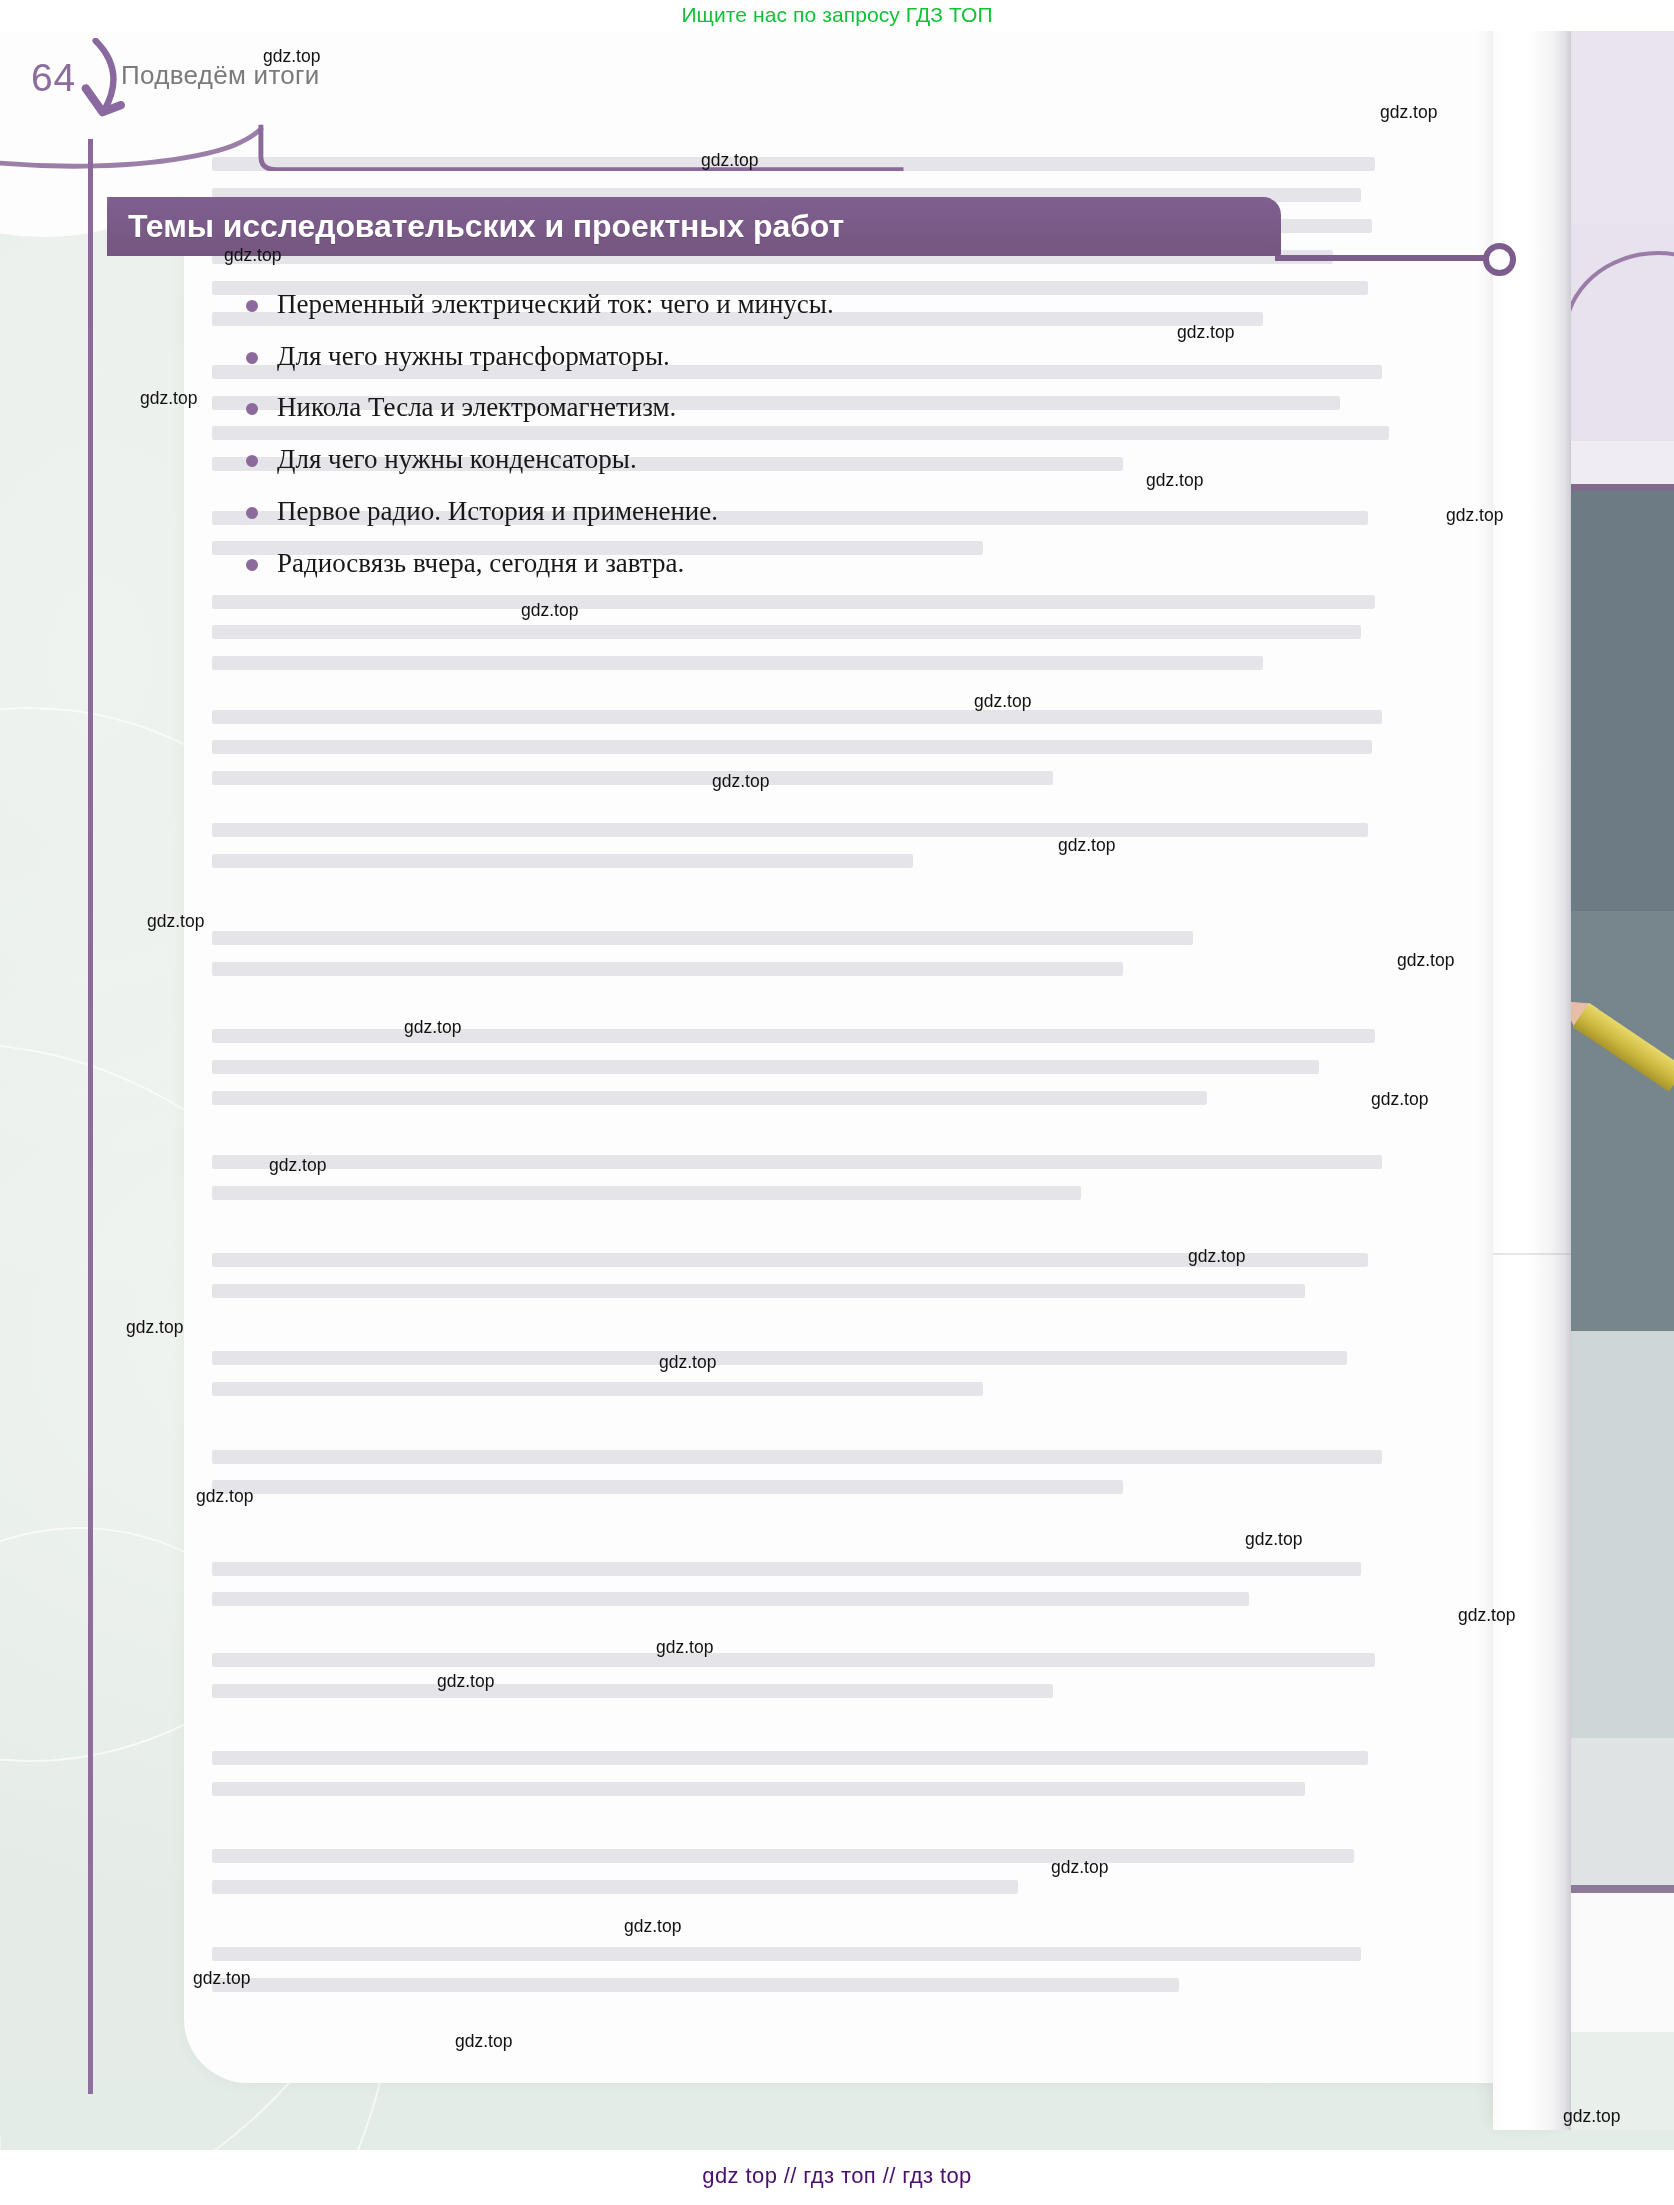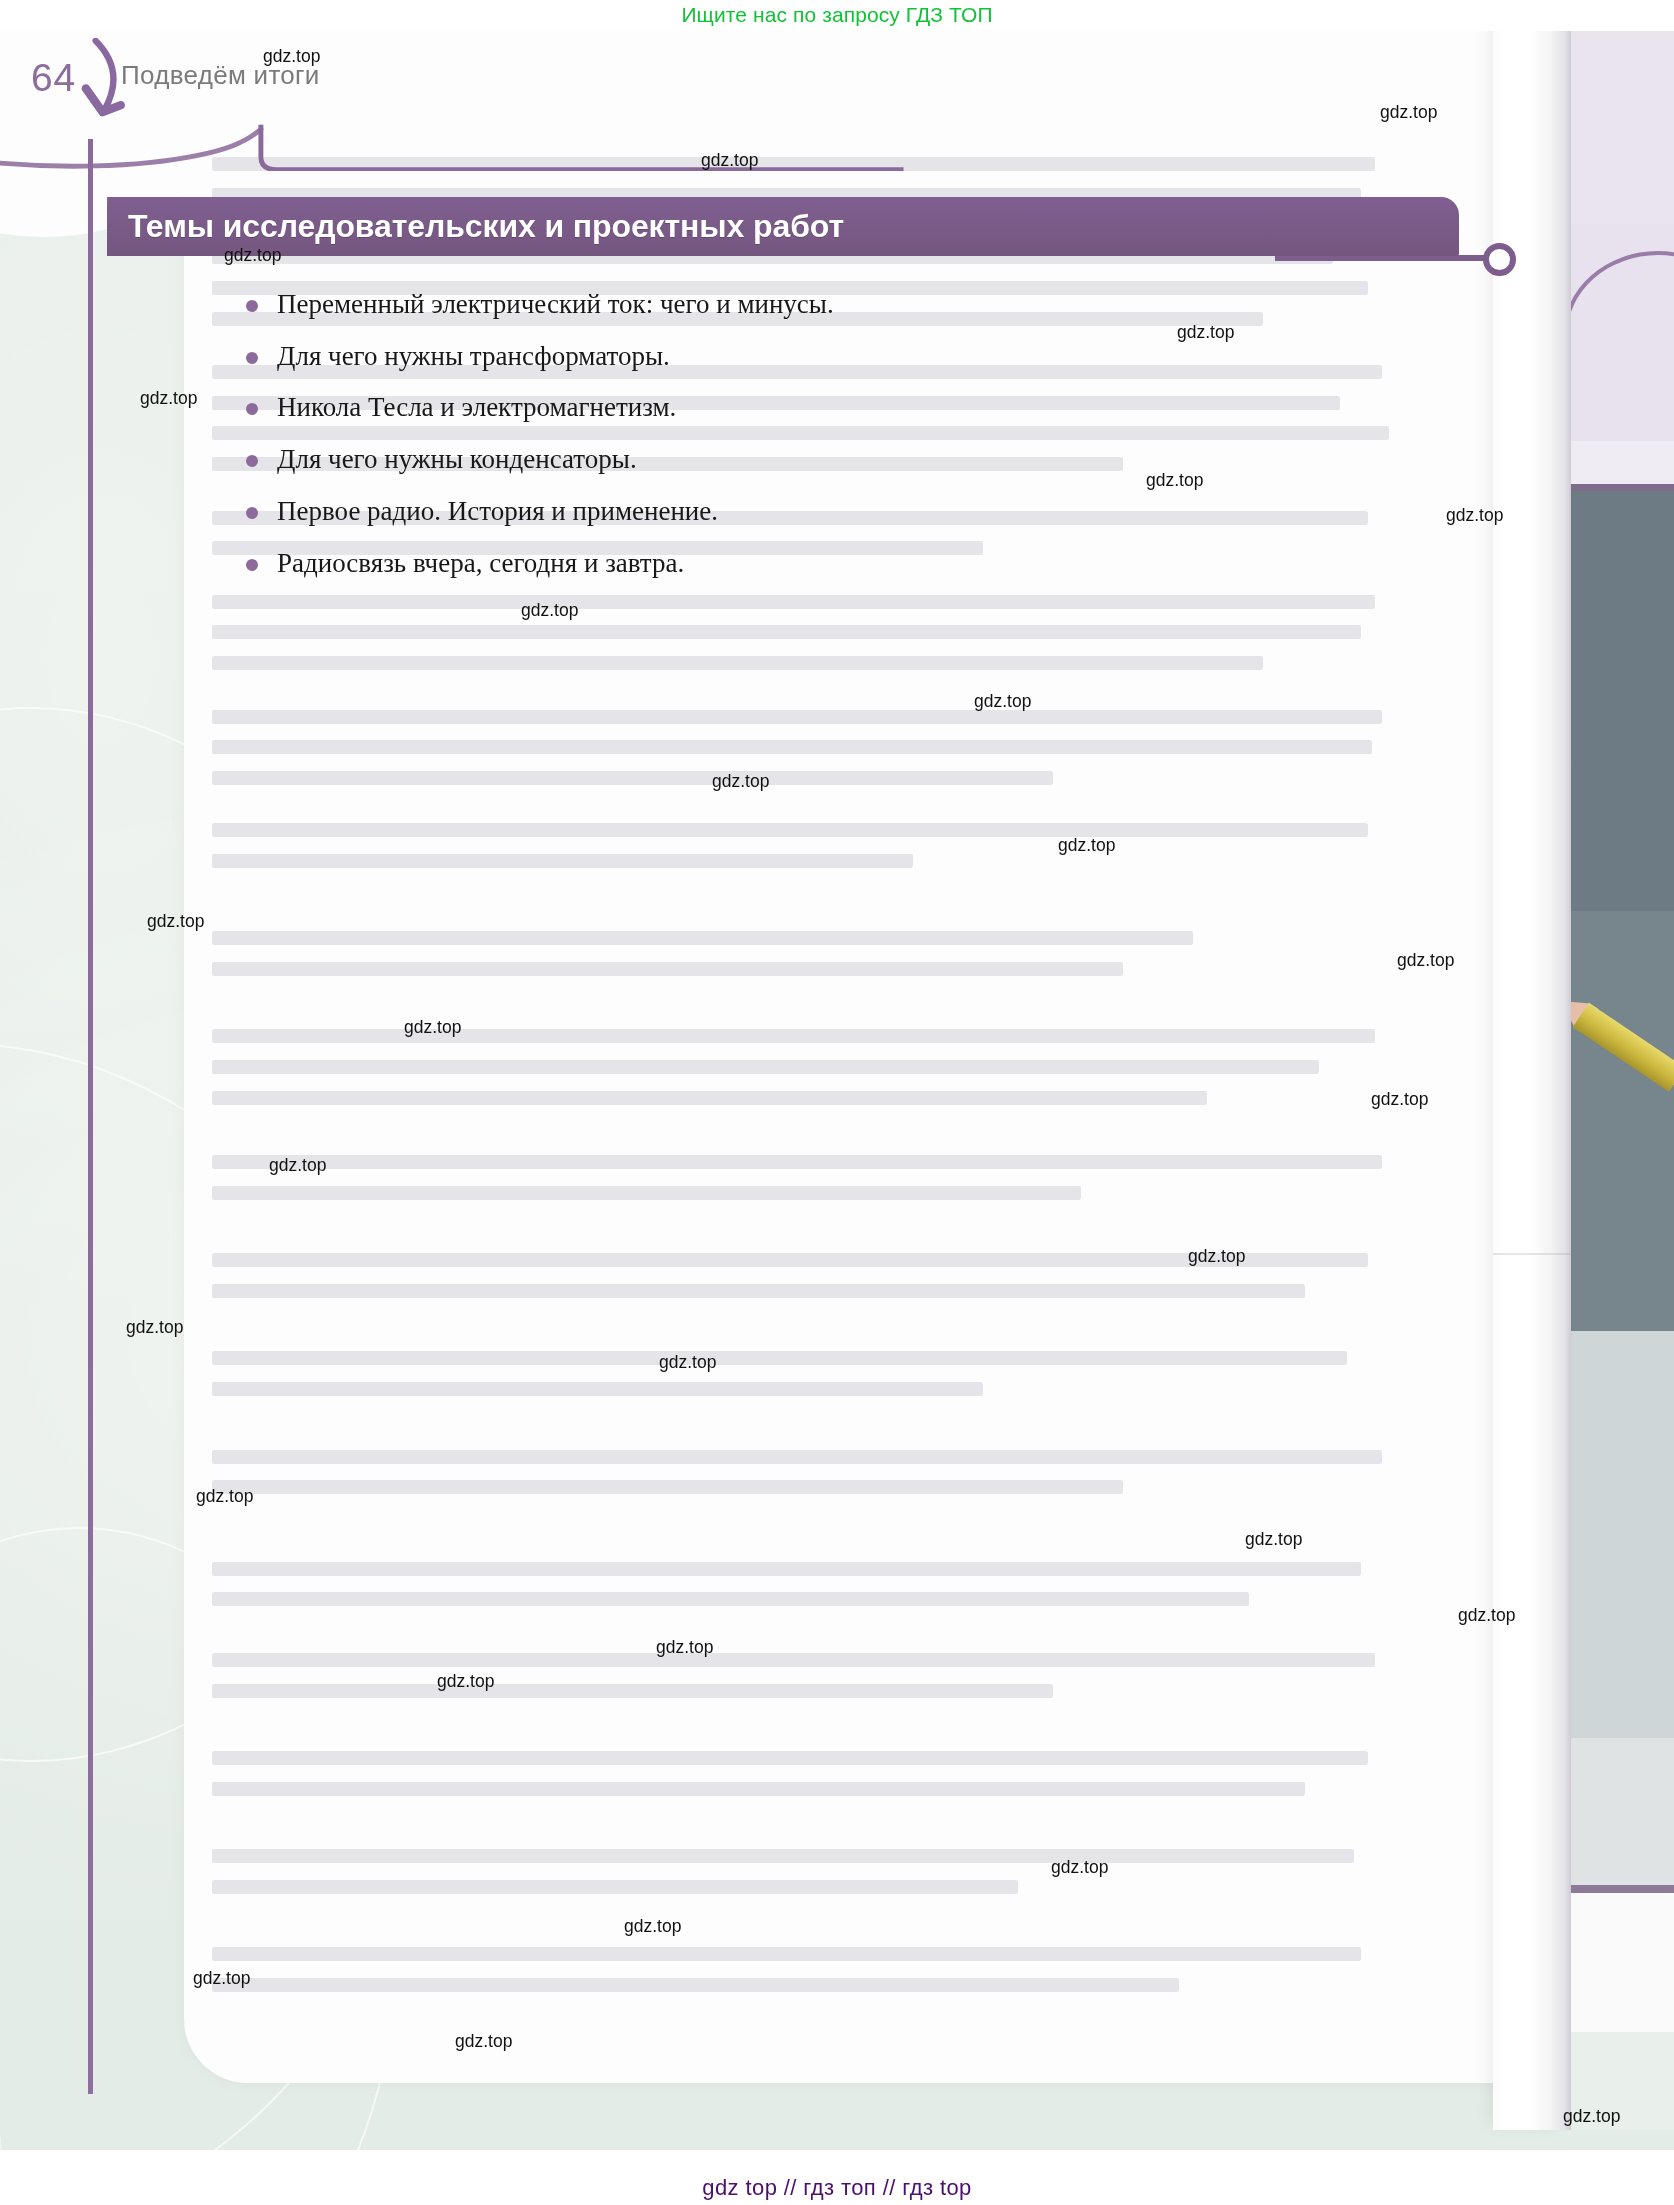--- a/index.html
+++ b/index.html
@@ -90,21 +90,21 @@
 
   
   #vline-left{
     position:absolute;left:88px;top:119px;width:4.9px;height:1955px;
     background:linear-gradient(#8b6a9b,#8f6fa0);z-index:22;
   }
   #frame-top-curve{position:absolute;left:-7px;top:60px;z-index:21;}
 
   
   #banner{
-    position:absolute;left:107px;top:177px;width:1352px;height:59px;
+    position:absolute;left:107px;top:177px;width:1174px;height:59px;
     background:
       linear-gradient(100deg,rgba(255,255,255,.05) 0 2.1px,rgba(255,255,255,0) 2.1px 28px),
       linear-gradient(255deg,rgba(0,0,0,.05) 0 2.1px,rgba(0,0,0,0) 2.1px 39px),
       linear-gradient(180deg,#7f5f90,#75567f);
     border-top-right-radius:18px;border-bottom-right-radius:2.8px;
     z-index:24;
   }
   #banner-title{
     position:absolute;left:21px;top:0;width:1156px;height:59px;
     display:flex;align-items:center;
@@ -201,21 +201,21 @@
     background:#0d1628;
   }
 
   
   #footer{
     position:absolute;left:0;top:2150px;width:1674px;height:55px;background:#ffffff;
   }
   #footer-text{
     position:absolute;left:0;top:12.6px;width:1674px;text-align:center;
     color:#4b0f6e;font-size:22px;font-weight:400;letter-spacing:0.4px;
-    font-family:"Liberation Sans",sans-serif;white-space:nowrap;margin-top:12px;
+    font-family:"Liberation Sans",sans-serif;white-space:nowrap;
   }
 
   
   .watermark{
     position:absolute;color:#111111;font-size:17.5px;font-weight:400;
     font-family:"Liberation Sans",sans-serif;white-space:nowrap;z-index:50;
   }
 </style>
 </head>
 <body>

